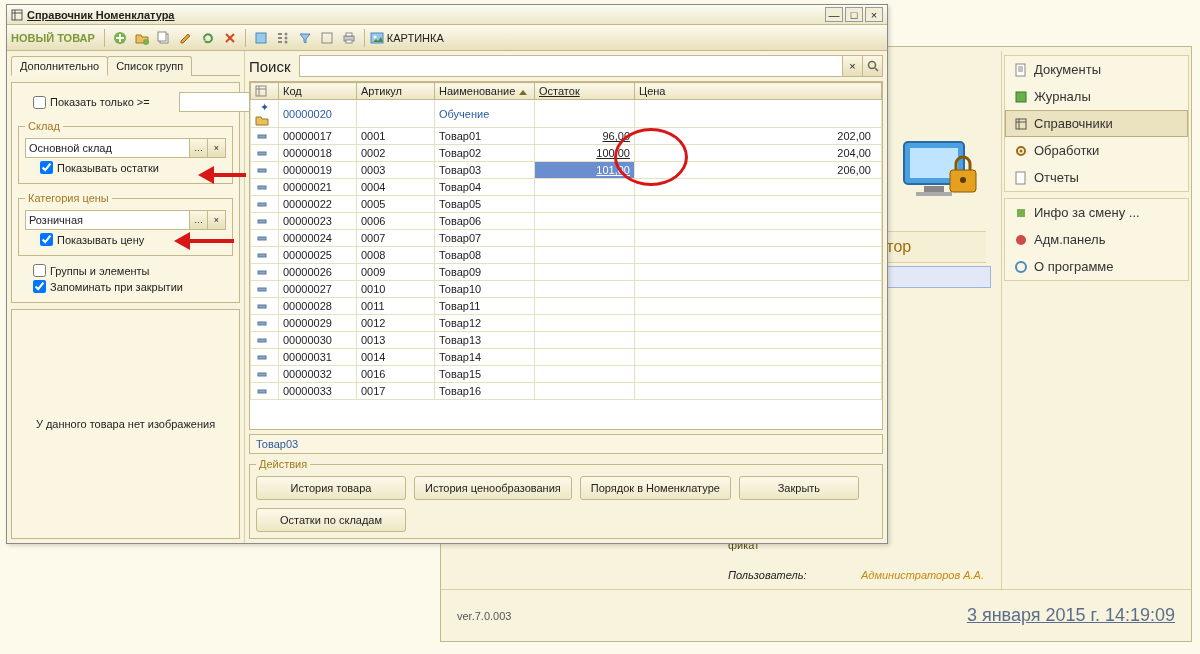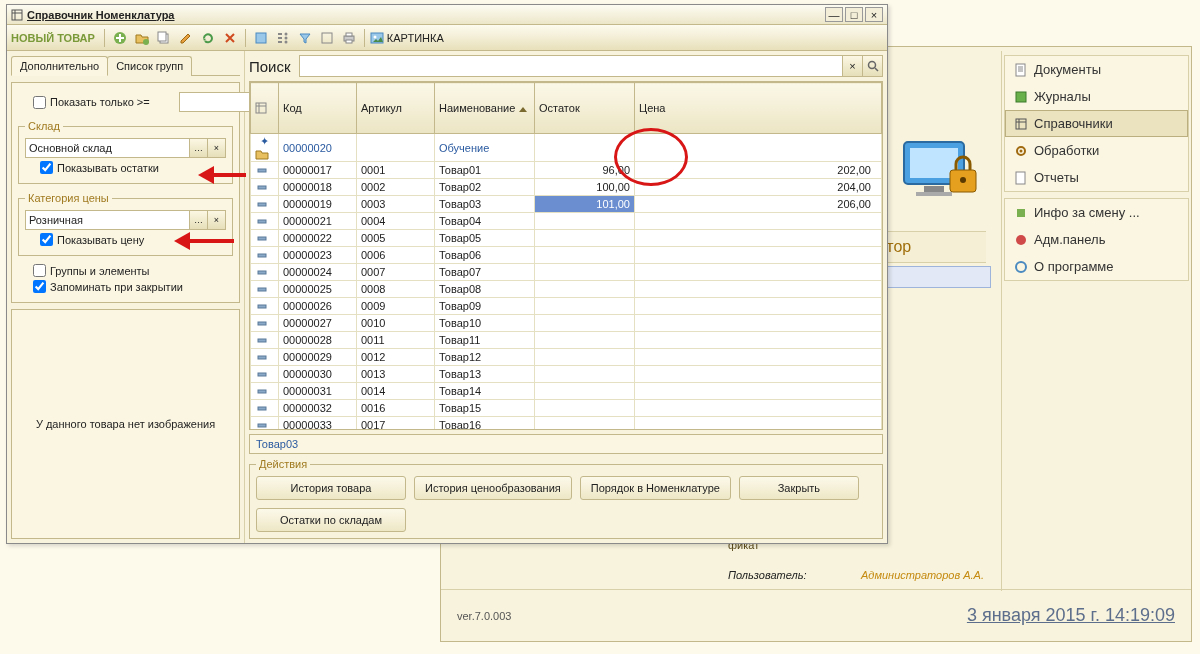--- a/index.html
+++ b/index.html
@@ -77,31 +77,31 @@
   .imgbox{flex:1;border:1px solid var(--border);background:var(--panel2);display:flex;align-items:center;justify-content:center;text-align:center;color:#444;font-size:13px;padding:8px;}
   
   .mainpanel{flex:1;display:flex;flex-direction:column;padding:4px;gap:4px;}
   .searchrow{display:flex;align-items:center;gap:8px;}
   .searchrow .lbl{font-size:15px;}
   .searchrow .sin{flex:1;display:flex;height:22px;}
   .searchrow .sin input{flex:1;border:1px solid var(--border);background:#fff;padding:0 4px;}
   .searchrow .sin .sbtn{width:20px;border:1px solid var(--border);border-left:none;background:linear-gradient(#fbf7e3,#e6dfb9);display:flex;align-items:center;justify-content:center;cursor:pointer;}
   .grid-wrap{flex:1;border:1px solid var(--border);background:#fff;position:relative;overflow:hidden;display:flex;}
   table.grid{border-collapse:collapse;width:100%;}
-  table.grid th{background:linear-gradient(#fbf8e8,#ece5c4);border:1px solid var(--border);padding:19px 4px;text-align:left;font-weight:normal;height:14px;position:sticky;top:0;}
+  table.grid th{background:linear-gradient(#fbf8e8,#ece5c4);border:1px solid var(--border);padding:2px 4px;text-align:left;font-weight:normal;height:14px;position:sticky;top:0;}
   table.grid td{border:1px solid #e6e0c2;padding:1px 4px;height:17px;white-space:nowrap;}
   table.grid tr.group td{color:#2a5aa0;}
   table.grid tr.sel td{background:#fff;}
   table.grid tr.sel td.ost{background:var(--row-sel);color:#fff;}
   .grid-scroll{flex:1;overflow-y:scroll;overflow-x:hidden;}
   .col-ic{width:28px;text-align:center;}
   .col-code{width:78px;}
   .col-art{width:78px;}
   .col-name{width:100px;}
-  .col-ost{width:100px;text-align:right;}
+  .col-ost{width:100px;text-align:right;text-decoration:underline;}
   .col-price{width:auto;text-align:right;padding-right:10px !important;}
   .sort-mark{display:inline-block;width:0;height:0;border-left:4px solid transparent;border-right:4px solid transparent;border-bottom:5px solid #7a6a30;margin-left:4px;vertical-align:middle;}
   .selname{border:1px solid var(--border);background:var(--panel2);padding:3px 6px;color:#2a5aa0;}
   fieldset.actions{border:1px solid var(--border);padding:6px;margin:0;}
   fieldset.actions legend{color:#a07a20;padding:0 3px;}
   .actbtns{display:flex;flex-wrap:wrap;gap:8px;}
   .actbtn{min-width:150px;height:24px;border:1px solid var(--border);background:linear-gradient(#fcf9ea,#eee7c6);border-radius:3px;cursor:pointer;display:flex;align-items:center;justify-content:center;padding:0 10px;}
   
   .red-circle{position:absolute;border:3px solid var(--red);border-radius:50%;pointer-events:none;}
   .red-arrow{position:absolute;pointer-events:none;}

